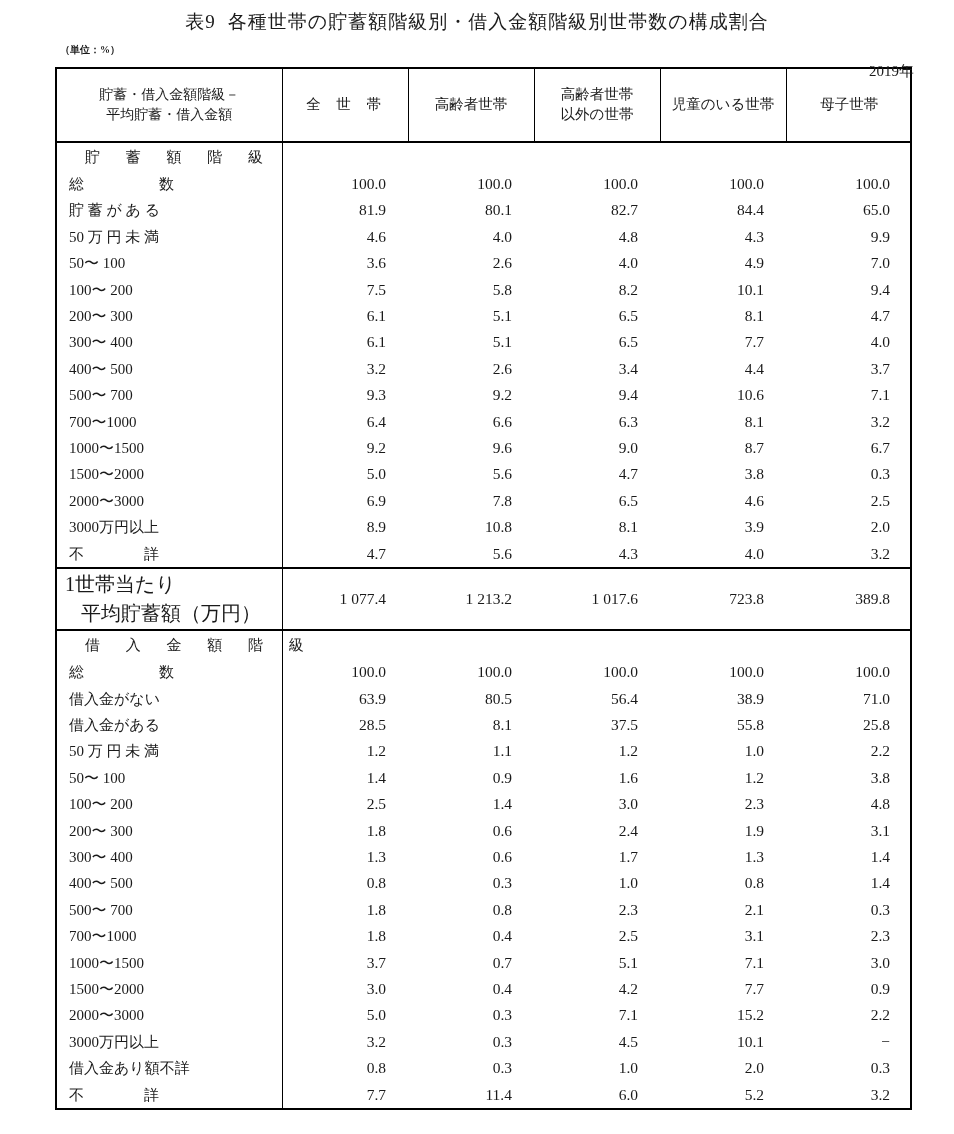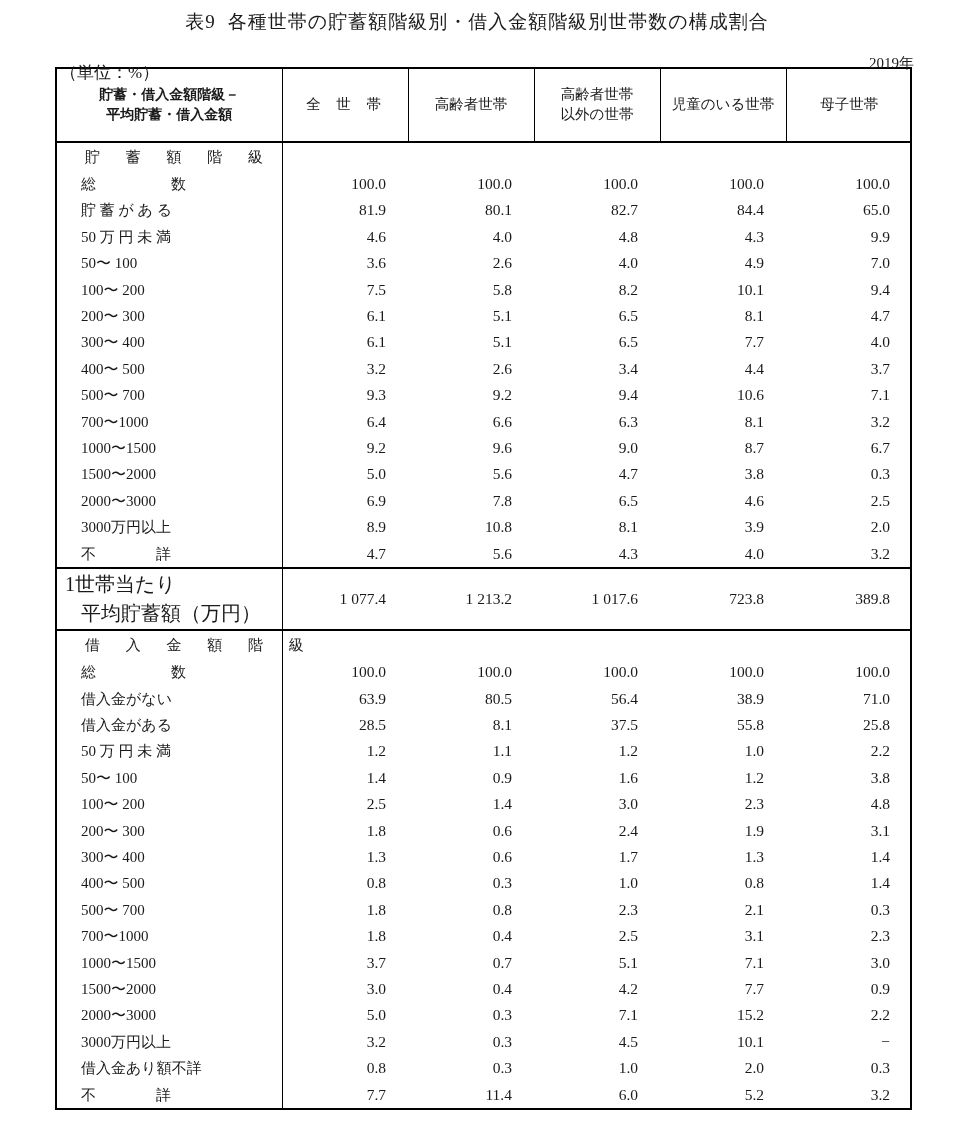--- a/index.html
+++ b/index.html
@@ -21,25 +21,26 @@
     font-weight:400;
   }
   .title .num{margin-right:12px;}
 
   .annotrow{
     position:relative;
     height:24px;
     margin-top:8px;
   }
   .unit{
-    position:absolute;left:60px;top:18px;
-    font-size:17px;
+    position:absolute;left:60px;top:0;
+    font-size:10px;
+    font-weight:bold;
   }
   .year{
-    position:absolute;right:40px;top:11px;
+    position:absolute;right:40px;top:19px;
     font-size:15px;
   }
 
   
   .framewrap{
     border:2.5px solid #000;
     margin-left:55px;
     width:857px;
     box-sizing:border-box;
   }
@@ -57,33 +58,33 @@
   .hdr td{
     border-right:1px solid #000;
     border-bottom:2.5px solid #000;
     text-align:center;
     height:68px;
     line-height:1.35;
     font-size:14.5px;
     padding:2px 3px;
   }
   .hdr td:last-child{border-right:none;}
-  .hdr .stub{font-size:14px;line-height:1.4;font-weight:bold;}
+  .hdr .stub{font-size:14px;line-height:1.4;}
   .hdr .wide{letter-spacing:6px;padding-left:6px;}
 
   
   .brow td{
     height:24.4px;
     line-height:24.4px;
     font-size:15.5px;
   }
   .brow td.lab{
     border-right:1.6px solid #000;
     text-align:left;
-    padding-left:24px;
+    padding-left:12px;
     white-space:nowrap;
     font-size:15px;
   }
   .brow td.val{
     text-align:right;
     padding-right:22px;
     font-variant-numeric:tabular-nums;
   }
 
   

